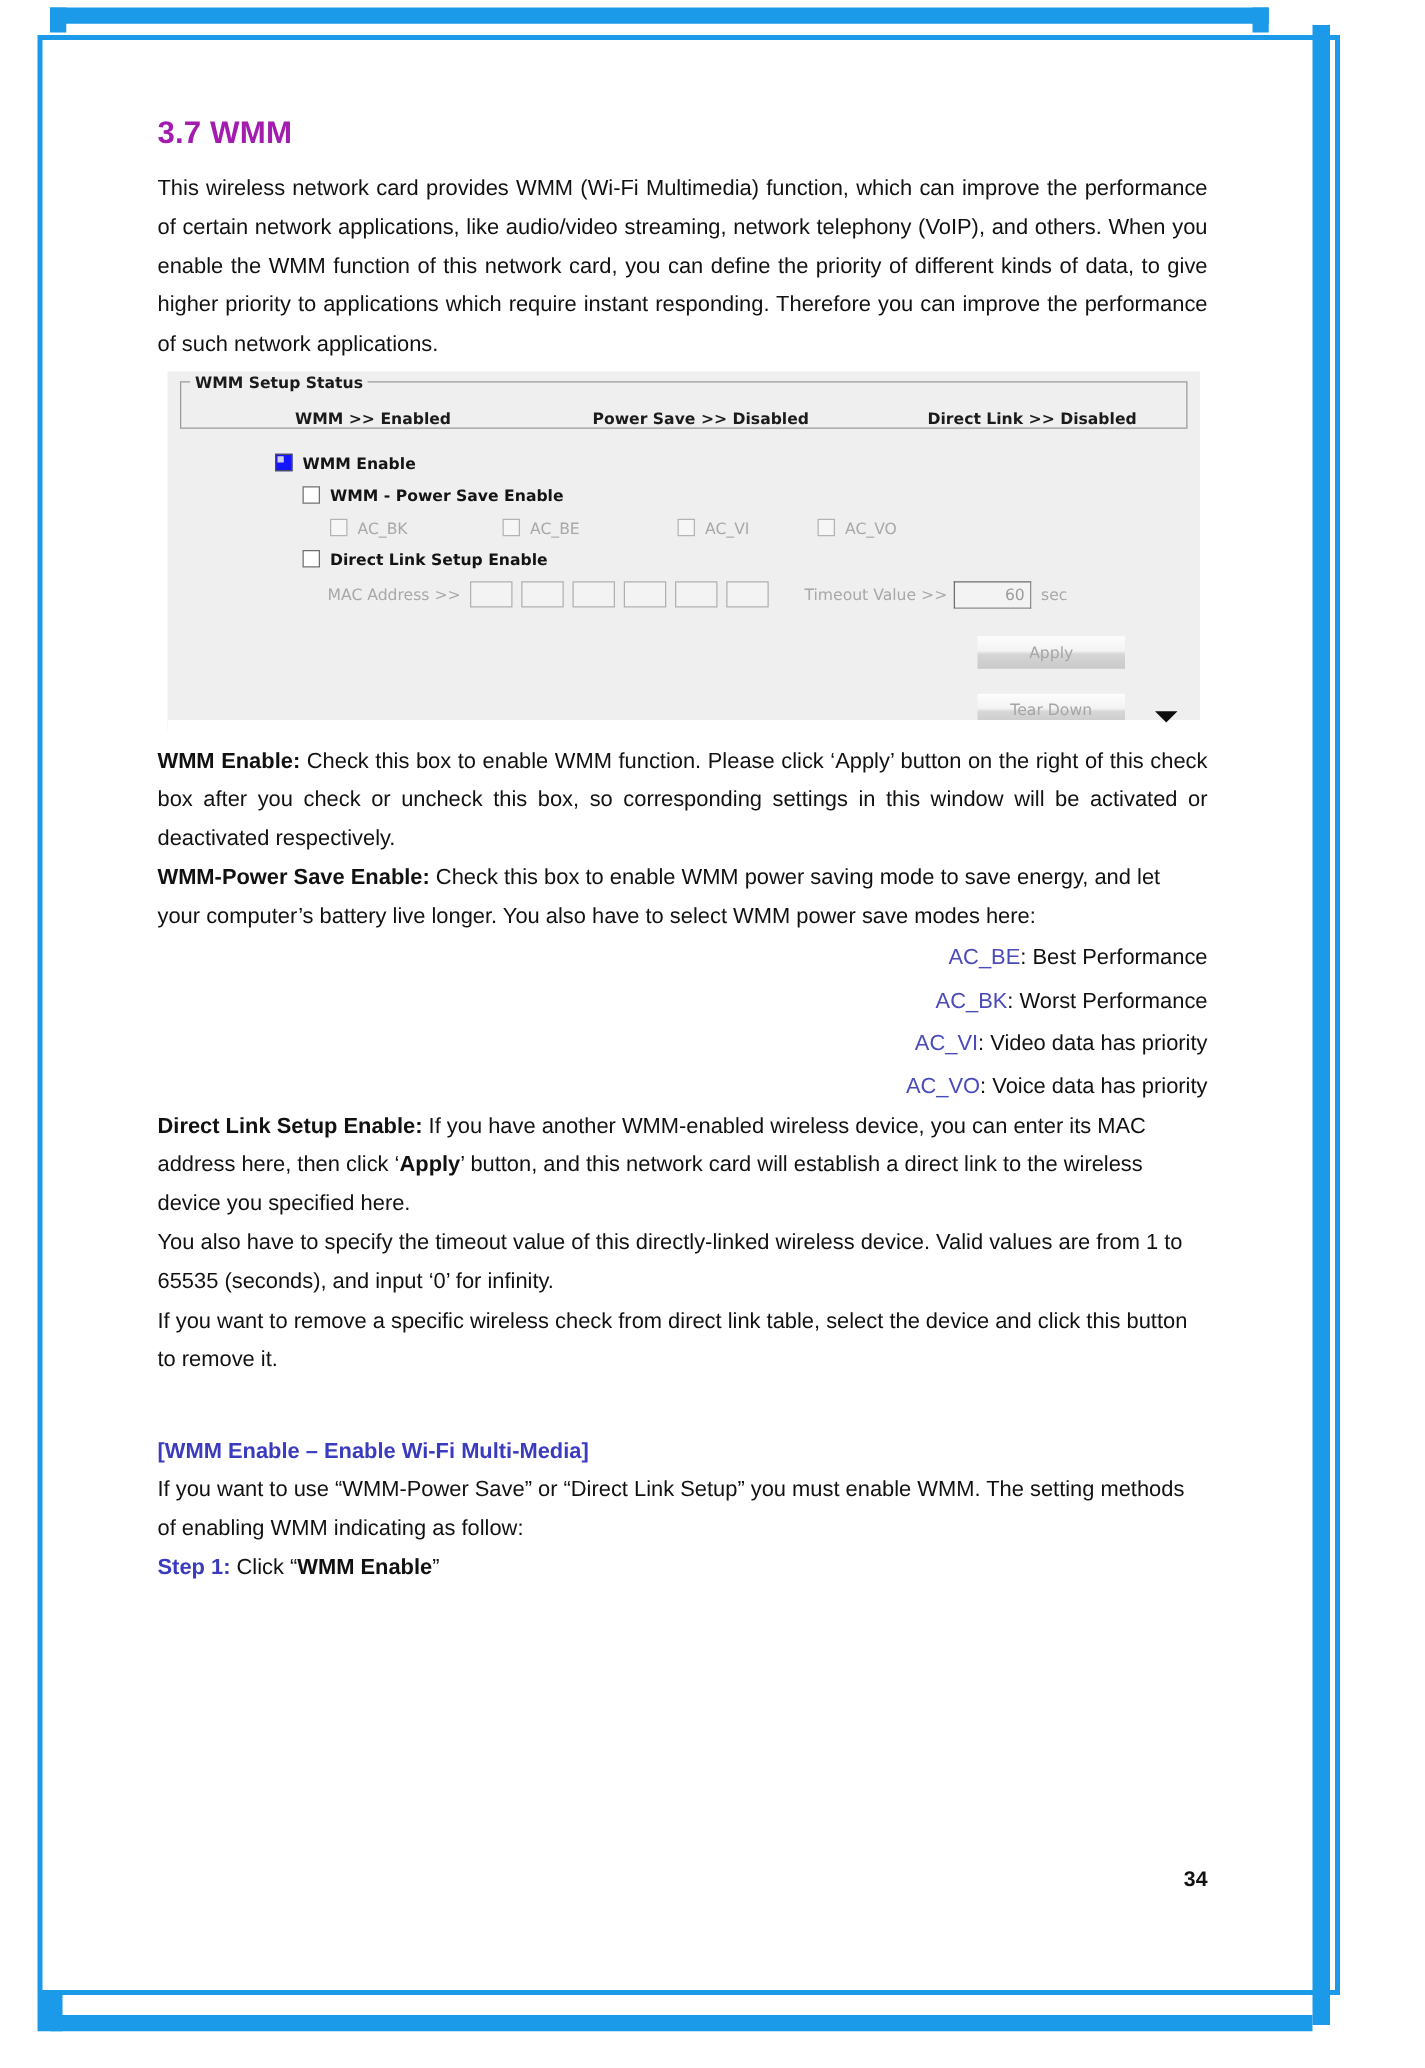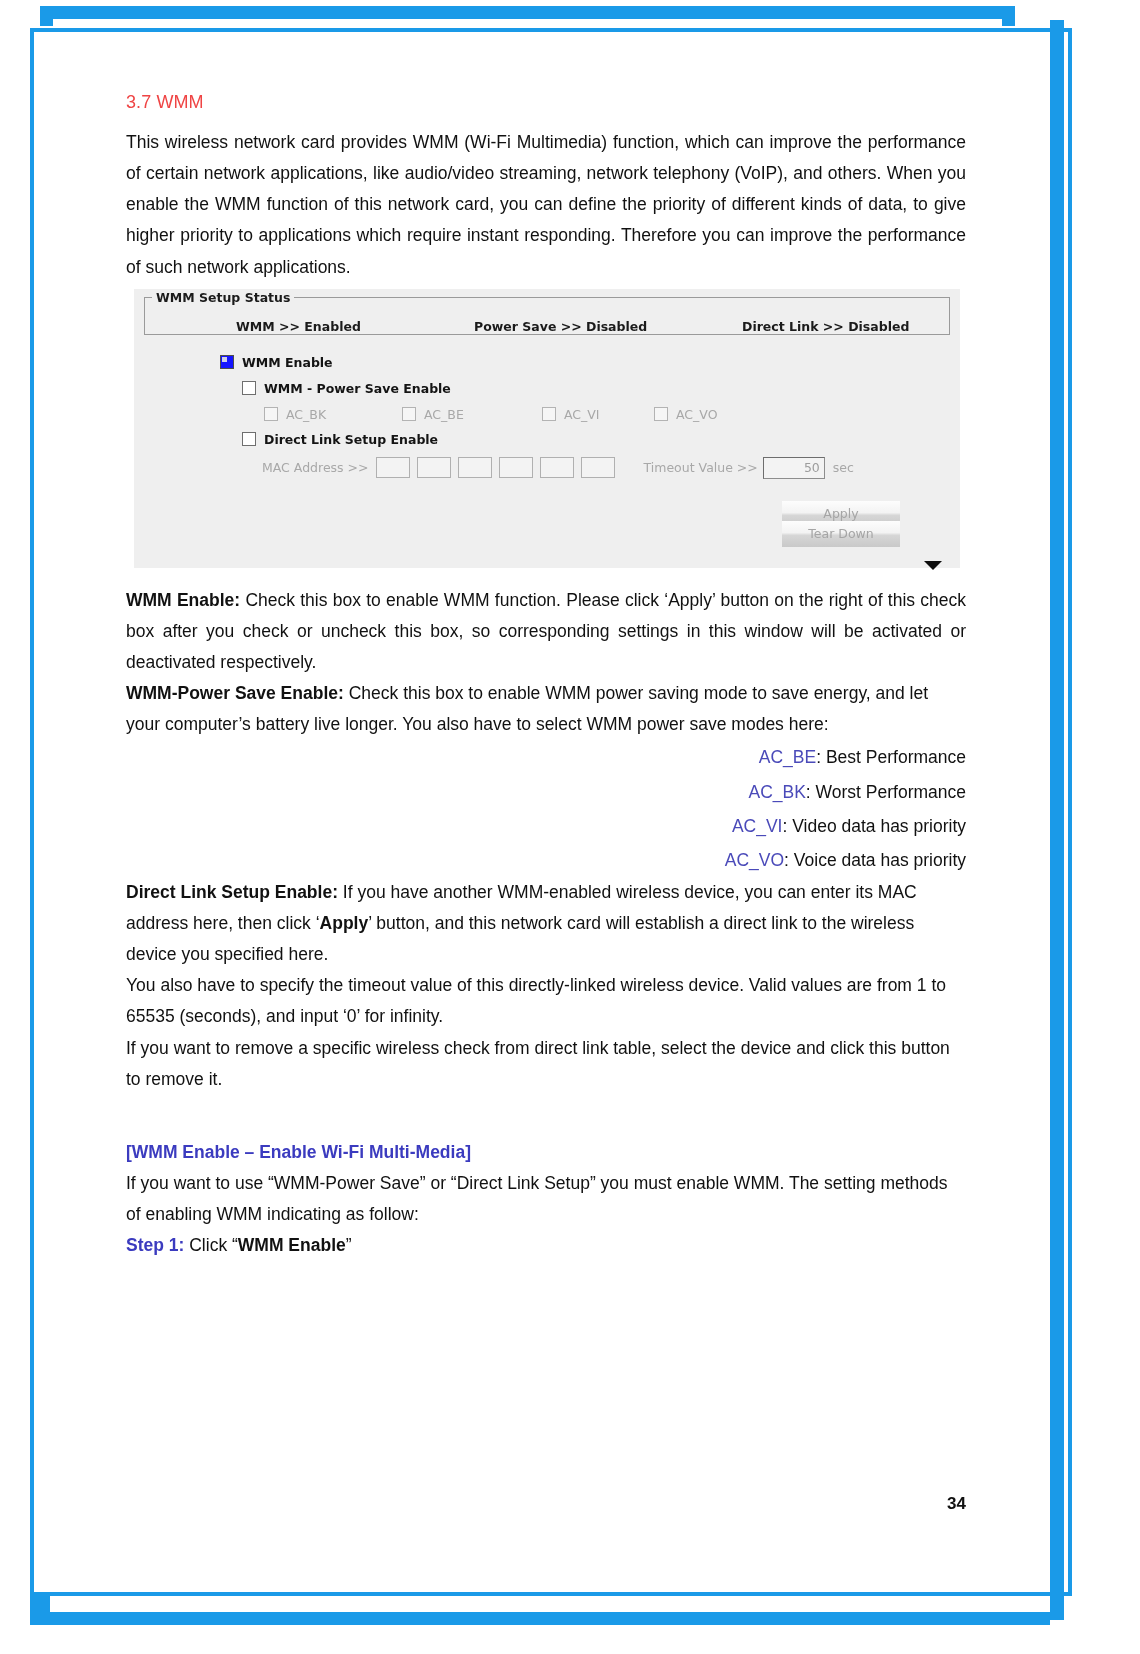--- a/index.html
+++ b/index.html
@@ -42,23 +42,23 @@
 
   
   #content {
     position: absolute;
     left: 126px;
     top: 92px;
     width: 840px;
   }
 
   h2.section-heading {
-    font-size: 18px;
-    font-weight: normal;
-    color: #ef4444;
+    font-size: 25px;
+    font-weight: bold;
+    color: #a21caf;
     margin: 0 0 14px 0;
     letter-spacing: .1px;
   }
 
   p.body {
     font-size: 17.5px;
     line-height: 1.78;
     color: #111111;
     margin: 0;
     text-align: justify;
@@ -222,21 +222,21 @@
     width: 118px; height: 26px;
     background: linear-gradient(to bottom, #fdfdfd 0%, #f3f3f3 45%, #d6d6d6 55%, #c9c9c9 100%);
     border: none;
     font-size: 12.5px;
     color: #a5a5a5;
     text-align: center;
     line-height: 26px;
     font-family: "DejaVu Sans", sans-serif;
   }
   .btn-apply { left: 648px; top: 212px; }
-  .btn-tear  { left: 648px; top: 232px; }
+  .btn-tear  { left: 648px; top: 258px; }
 
   .panel-caret {
     position: absolute;
     left: 790px; top: 272px;
     width: 0; height: 0;
     border-left: 9px solid transparent;
     border-right: 9px solid transparent;
     border-top: 9px solid #0d0d0d;
   }
   .panel-bottom-strip {
@@ -323,21 +323,21 @@
 
     <div class="mac-row">
       <span class="mac-label">MAC Address &gt;&gt;</span>
       <span class="mac-cell"></span>
       <span class="mac-cell"></span>
       <span class="mac-cell"></span>
       <span class="mac-cell"></span>
       <span class="mac-cell"></span>
       <span class="mac-cell"></span>
       <span class="timeout-label">Timeout Value &gt;&gt;</span>
-      <span class="timeout-box">50</span>
+      <span class="timeout-box">60</span>
       <span class="sec-label">sec</span>
     </div>
 
     <div class="ghost-btn btn-apply">Apply</div>
     <div class="ghost-btn btn-tear">Tear Down</div>
 
     <div class="panel-bottom-strip"></div>
     <div class="panel-caret"></div>
   </div>
 

